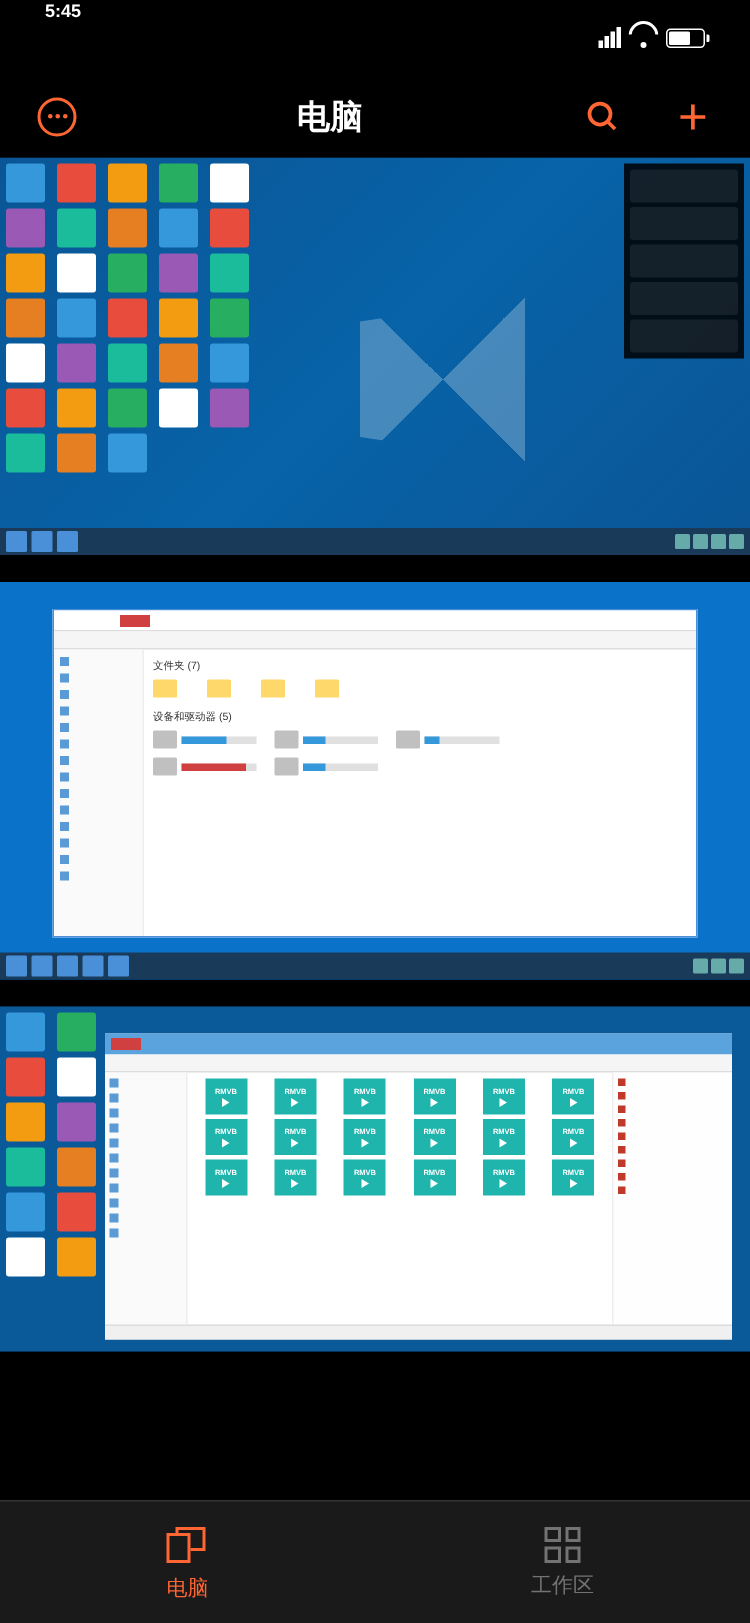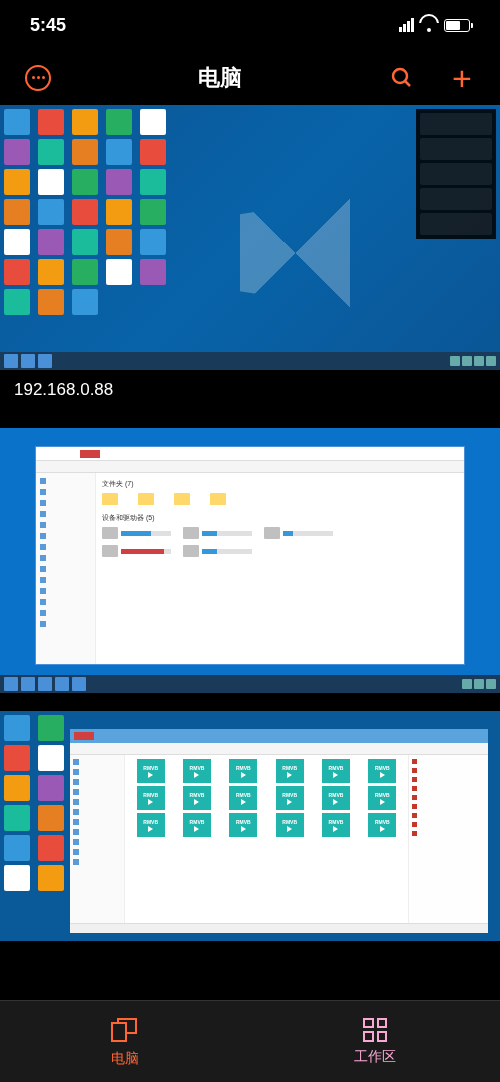--- a/index.html
+++ b/index.html
@@ -1,17 +1,17 @@
 <!DOCTYPE html>
 <html><head>
 <meta charset="utf-8">
 <style>
 *{margin:0;padding:0;box-sizing:border-box;font-family:-apple-system,sans-serif}
 body{background:#000;color:#fff;width:500px;height:1082px;overflow:hidden;position:relative}
-.status-bar{height:50px;display:flex;justify-content:space-between;align-items:center;padding:0 30px;font-size:18px;font-weight:600}
+.status-bar{height:50px;display:flex;justify-content:space-between;padding:0 30px;font-size:12px;font-weight:600}
 .status-right{display:flex;gap:6px;align-items:center}
 .header{height:55px;display:flex;align-items:center;justify-content:space-between;padding:0 22px}
 .header-title{font-size:22px;font-weight:600;color:#fff}
 .icon-btn{width:32px;height:32px;display:flex;align-items:center;justify-content:center;cursor:pointer}
 .circle-dots{width:26px;height:26px;border:2px solid #ff6633;border-radius:50%;display:flex;align-items:center;justify-content:center;gap:2px}
 .circle-dots span{width:3px;height:3px;background:#ff6633;border-radius:50%}
 .search-icon svg{width:24px;height:24px;stroke:#ff6633;stroke-width:2.5;fill:none}
 .plus-icon{color:#ff6633;font-size:34px;font-weight:300;line-height:1}
 .header-right{display:flex;gap:28px;align-items:center}
 .content{padding:0;overflow-y:auto;height:895px}
@@ -60,21 +60,21 @@
 .rmvb{display:flex;flex-direction:column;align-items:center;gap:1px}
 .rmvb-icon{width:28px;height:24px;background:#1fb5ad;display:flex;flex-direction:column;align-items:center;justify-content:center;color:#fff;font-size:5px;font-weight:700}
 .rmvb-icon .play{width:0;height:0;border-left:5px solid #fff;border-top:3px solid transparent;border-bottom:3px solid transparent;margin-top:1px}
 .fw-right{width:80px;background:#fefefe;border-left:1px solid #eee;padding:3px;display:flex;flex-direction:column;gap:2px}
 .fw-right-item{height:7px;display:flex;align-items:center;gap:2px;font-size:5px;color:#555}
 .fw-right-item::before{content:"";width:5px;height:5px;background:#c0392b}
 .fw-status{height:10px;background:#f0f0f0;border-top:1px solid #ddd;font-size:5px;display:flex;align-items:center;padding:0 4px;gap:10px}
 .bottom-nav{position:absolute;bottom:0;left:0;right:0;height:82px;background:#1a1a1a;display:flex;border-top:1px solid #333}
 .nav-item{flex:1;display:flex;flex-direction:column;align-items:center;justify-content:center;gap:6px;cursor:pointer}
 .nav-item.active{color:#ff6633}
-.nav-item:not(.active){color:#f9a8d4}
+.nav-item:not(.active){color:#737373}
 .nav-label{font-size:14px}
 .nav-icon{width:28px;height:28px}
 .computer-icon{position:relative}
 .computer-icon::before{content:"";position:absolute;left:6px;top:2px;width:16px;height:12px;border:2px solid currentColor}
 .computer-icon::after{content:"";position:absolute;left:0;top:6px;width:12px;height:16px;border:2px solid currentColor;background:#1a1a1a}
 .grid-icon{display:grid;grid-template-columns:1fr 1fr;gap:3px;width:24px;height:24px}
 .grid-icon span{border:2px solid currentColor}
 .sig-bars{display:flex;gap:1px;align-items:flex-end}
 .sig-bars span{width:3px;background:#fff}
 .sig-bars span:nth-child(1){height:5px}.sig-bars span:nth-child(2){height:8px}.sig-bars span:nth-child(3){height:11px}.sig-bars span:nth-child(4){height:14px}
@@ -176,21 +176,20 @@
             <div class="tb-icon"></div>
           <div class="tb-tray">
               <span></span>
               <span></span>
               <span></span>
               <span></span>
             </div>
         </div>
       </div>
     </div>
-    <div class="computer-label">192.168.0.88</div>
   </div>
 
   <div class="computer-item">
     <div class="thumbnail">
       <div class="desktop" style="background:#0a72c8">
         <div class="explorer">
           <div class="exp-title">
               <span class="red"></span>
             </div>
           <div class="exp-toolbar"></div>

